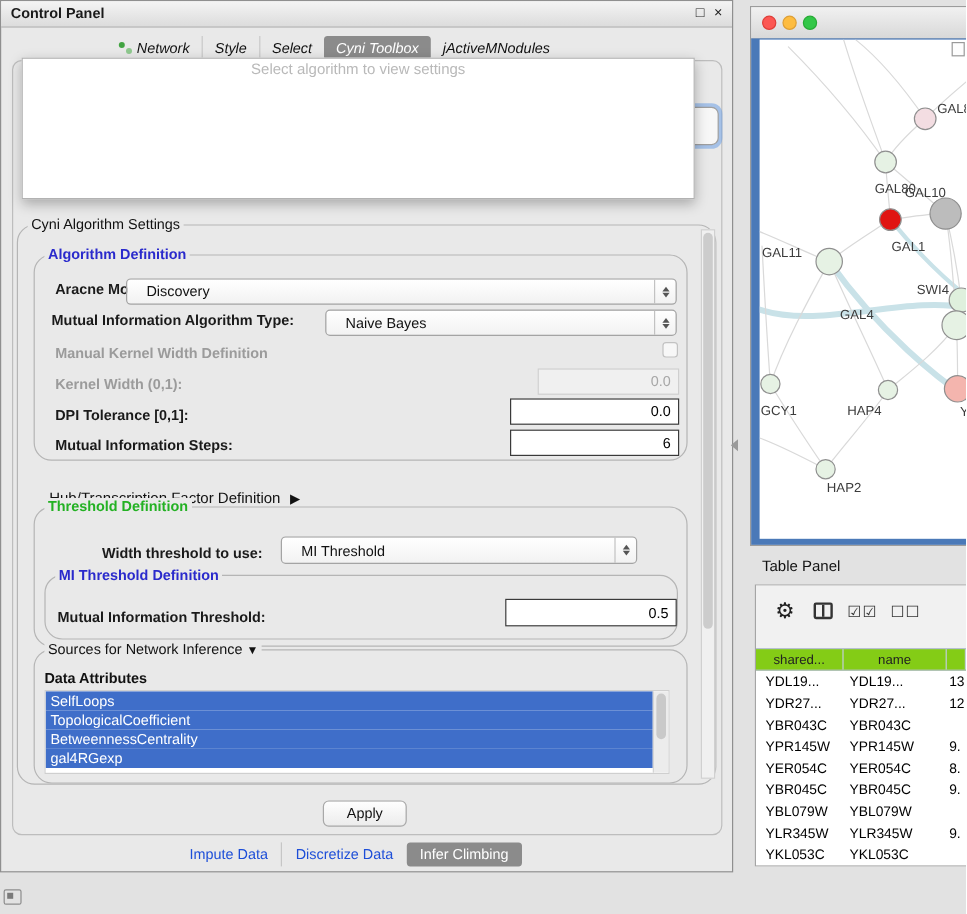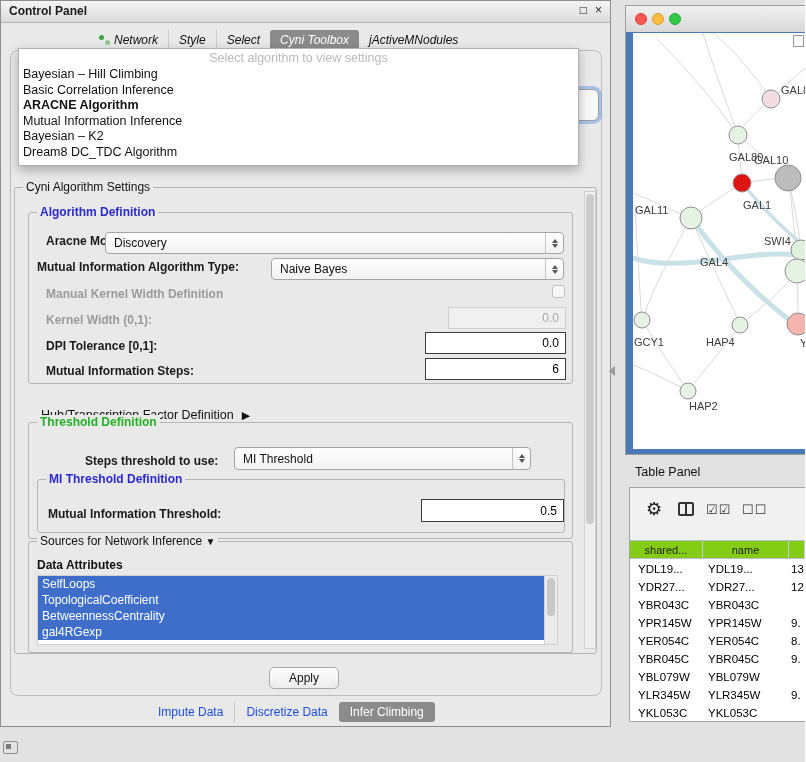--- a/index.html
+++ b/index.html
@@ -27,40 +27,40 @@
   
   #algo-popup{position:absolute;left:17px;top:47px;width:561px;height:118px;background:#ffffff;border:1px solid #b2b2b2;box-shadow:0 4px 10px rgba(0,0,0,.28);z-index:40;box-sizing:border-box;}
   .dd-ph{height:16px;padding-top:2px;text-align:center;color:#b9b9b9;font-size:12.5px;}
   .dd-item{padding-left:4px;line-height:15.6px;font-size:12.5px;color:#111;white-space:nowrap;}
   .dd-item.dd-sel{font-weight:bold;}
 
   
   #refresh-btn{position:absolute;left:560px;top:88px;width:38px;height:32px;border-radius:6px;background:#f7f7f7;border:1px solid #9f9f9f;box-shadow:0 0 0 3px rgba(110,160,230,.55);z-index:10;box-sizing:border-box;}
 
   
-  .group{position:absolute;border:1px solid #b5b5b5;border-radius:3px;box-sizing:border-box;}
+  .group{position:absolute;border:1px solid #b5b5b5;border-radius:15px;box-sizing:border-box;}
   .gtitle{position:absolute;top:-8px;left:8px;background:#e9e9e9;padding:0 3px;font-size:12px;white-space:nowrap;}
   #settings-group{left:13px;top:186px;width:583px;height:467px;}
   #algo-def{left:27px;top:211px;width:545px;height:172px;}
   #algo-def>.gtitle{color:#2a2acc;font-weight:bold;}
   #thr-group{left:27px;top:421px;width:545px;height:117px;}
   #thr-group>.gtitle{color:#23b123;font-weight:bold;}
   #mi-group{left:36px;top:478px;width:528px;height:54px;}
   #mi-group>.gtitle{color:#2a2acc;font-weight:bold;}
   #src-group{left:27px;top:540px;width:545px;height:112px;}
 
   
   #settings-scroll{position:absolute;left:583px;top:190px;width:12px;height:458px;background:#f0f0f0;border:1px solid #d0d0d0;box-sizing:border-box;}
   #settings-thumb{position:absolute;left:1px;top:2px;width:8px;height:330px;background:#cccccc;border-radius:4px;}
 
   .flabel{position:absolute;font-size:12px;font-weight:bold;color:#1a1a1a;white-space:nowrap;}
   .flabel.dis{color:#9b9b9b;}
 
   .combo{position:absolute;height:22px;background:linear-gradient(#ffffff,#f2f2f2);border:1px solid #a4a4a4;border-radius:4px;box-sizing:border-box;display:flex;align-items:center;}
-  .combo-text{flex:1;padding-left:8px;font-size:12px;color:#111;overflow:hidden;white-space:nowrap;}
+  .combo-text{flex:1;padding-left:16px;font-size:12px;color:#111;overflow:hidden;white-space:nowrap;}
   .combo-arrows{width:17px;height:100%;border-left:1px solid #c2c2c2;display:flex;flex-direction:column;align-items:center;justify-content:center;gap:1px;}
   .combo-arrows i{display:block;width:0;height:0;border-left:3.5px solid transparent;border-right:3.5px solid transparent;}
   .combo-arrows .up{border-bottom:4px solid #555;}
   .combo-arrows .dn{border-top:4px solid #555;}
 
   .numfield{position:absolute;height:22px;box-sizing:border-box;font-family:"Liberation Sans",sans-serif;font-size:12px;text-align:right;padding:0 6px;background:#fff;}
   .numfield.strong{border:1px solid #3a3a3a;color:#000;}
   .numfield.dis{border:1px solid #cfcfcf;background:#f0f0f0;color:#a7a7a7;}
 
   .checkbox{position:absolute;width:13px;height:13px;border:1px solid #c2c2c2;background:#f7f7f7;border-radius:3px;box-sizing:border-box;}
@@ -149,28 +149,20 @@
         </div>
         <div class="tab">
           <span>jActiveMNodules</span>
         </div>
       </div>
 
     <div id="refresh-btn"></div>
 
     <div id="algo-popup">
       <div class="dd-ph">Select algorithm to view settings</div>
-      <div id="algo-items">
-          <div class="dd-item">Bayesian – Hill Climbing</div>
-          <div class="dd-item">Basic Correlation Inference</div>
-          <div class="dd-item dd-sel">ARACNE Algorithm</div>
-          <div class="dd-item">Mutual Information Inference</div>
-          <div class="dd-item">Bayesian – K2</div>
-          <div class="dd-item">Dream8 DC_TDC Algorithm</div>
-        </div>
     </div>
 
     <div class="group" id="settings-group">
       <span class="gtitle">Cyni Algorithm Settings</span>
     </div>
     <div id="settings-scroll">
       <div id="settings-thumb"></div>
     </div>
 
     <div class="group" id="algo-def">
@@ -179,21 +171,21 @@
 
     <span class="flabel" style="left:45px;top:233px;">Aracne Mode:</span>
     <div class="combo" style="left:104px;top:231px;width:459px;">
       <span class="combo-text">Discovery</span>
       <span class="combo-arrows">
           <i class="up"></i>
           <i class="dn"></i>
         </span>
     </div>
 
-    <span class="flabel" style="left:36px;top:259px;">Mutual Information Algorithm Type:</span>
+    <span class="flabel" style="left:42px;top:259px;">Mutual Information Algorithm Type:</span>
     <div class="combo" style="left:270px;top:257px;width:293px;">
       <span class="combo-text">Naive Bayes</span>
       <span class="combo-arrows">
           <i class="up"></i>
           <i class="dn"></i>
         </span>
     </div>
 
     <span class="flabel dis" style="left:45px;top:286px;">Manual Kernel Width Definition</span>
     <span class="checkbox" style="left:551px;top:284px;"></span>
@@ -209,21 +201,21 @@
 
     <div id="hub-row">
       <span>Hub/Transcription Factor Definition</span>
       <span id="hub-arrow">▶</span>
     </div>
 
     <div class="group" id="thr-group">
       <span class="gtitle">Threshold Definition</span>
     </div>
 
-    <span class="flabel" style="left:84px;top:453px;">Steps threshold to use:</span>
+    <span class="flabel" style="left:84px;top:453px;">Width threshold to use:</span>
     <div class="combo" style="left:233px;top:446px;width:297px;height:23px;">
       <span class="combo-text">MI Threshold</span>
       <span class="combo-arrows">
           <i class="up"></i>
           <i class="dn"></i>
         </span>
     </div>
 
     <div class="group" id="mi-group">
       <span class="gtitle">MI Threshold Definition</span>

